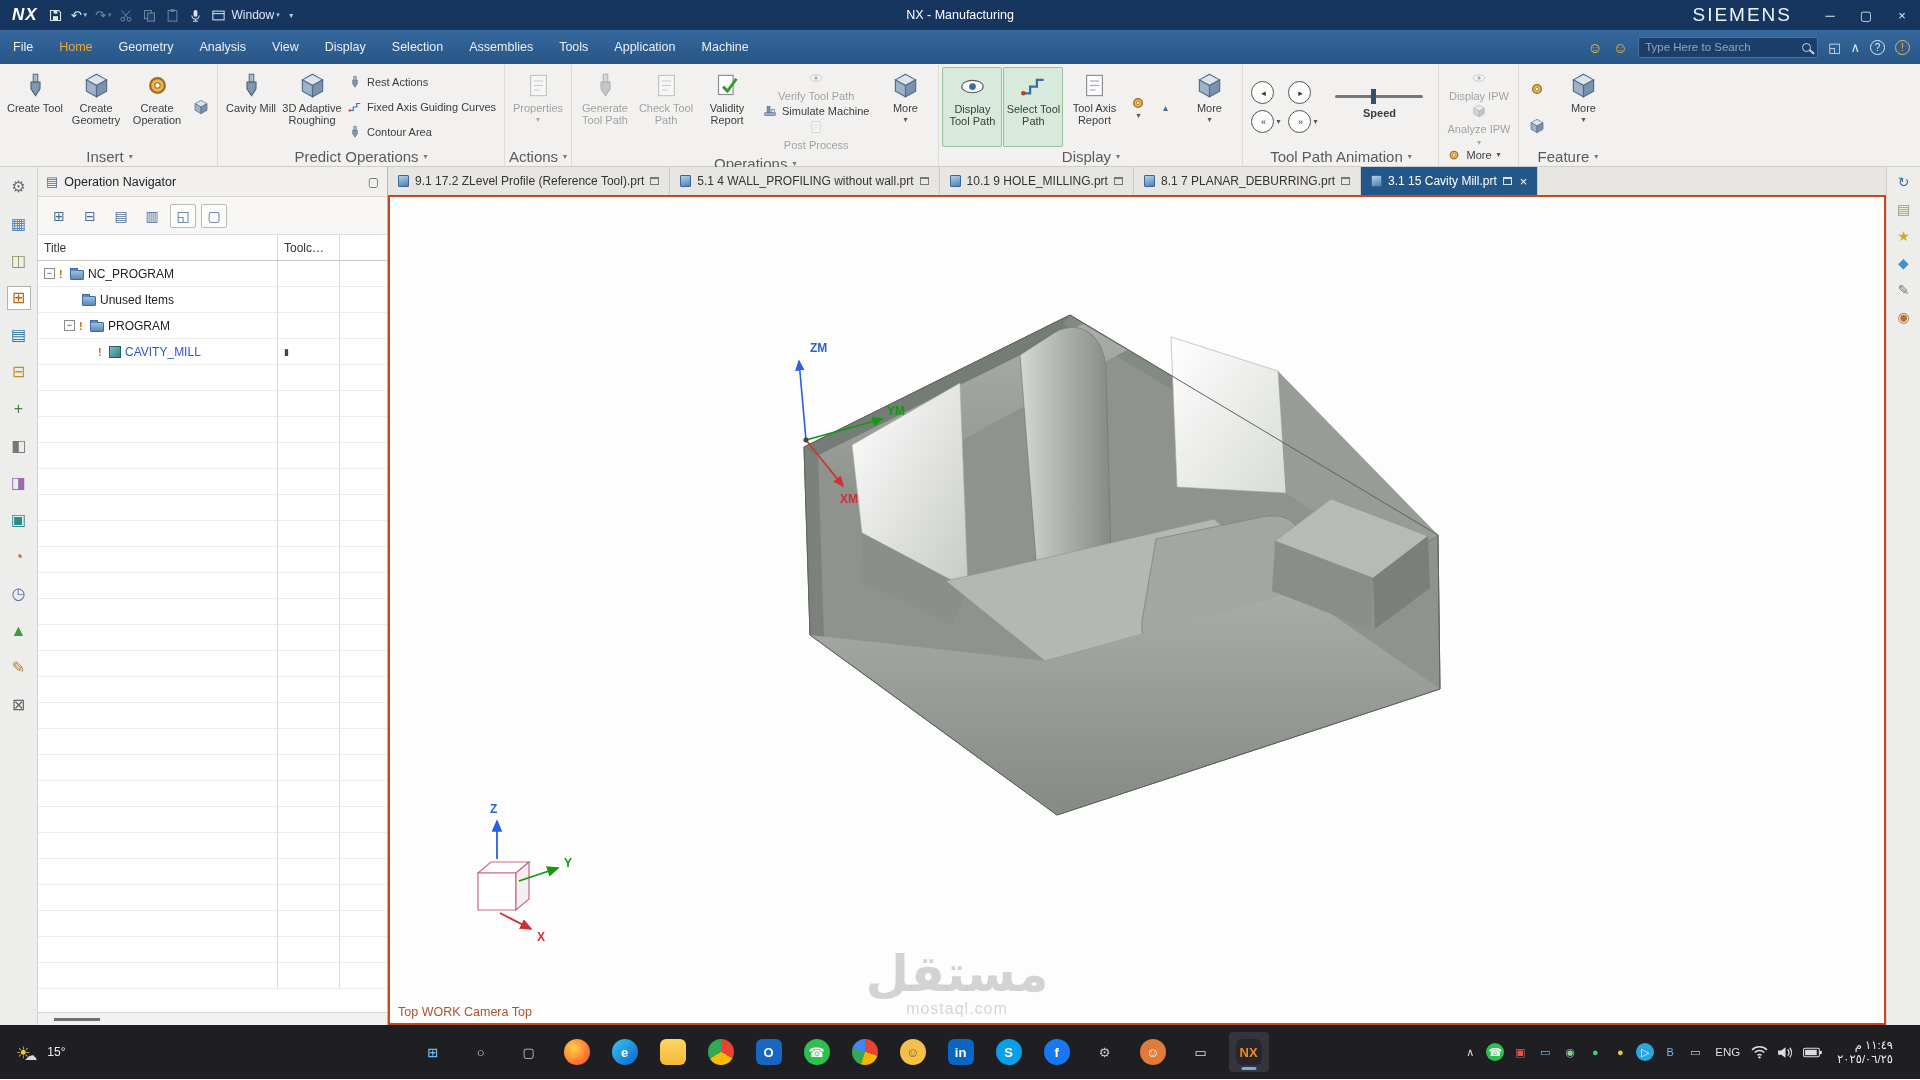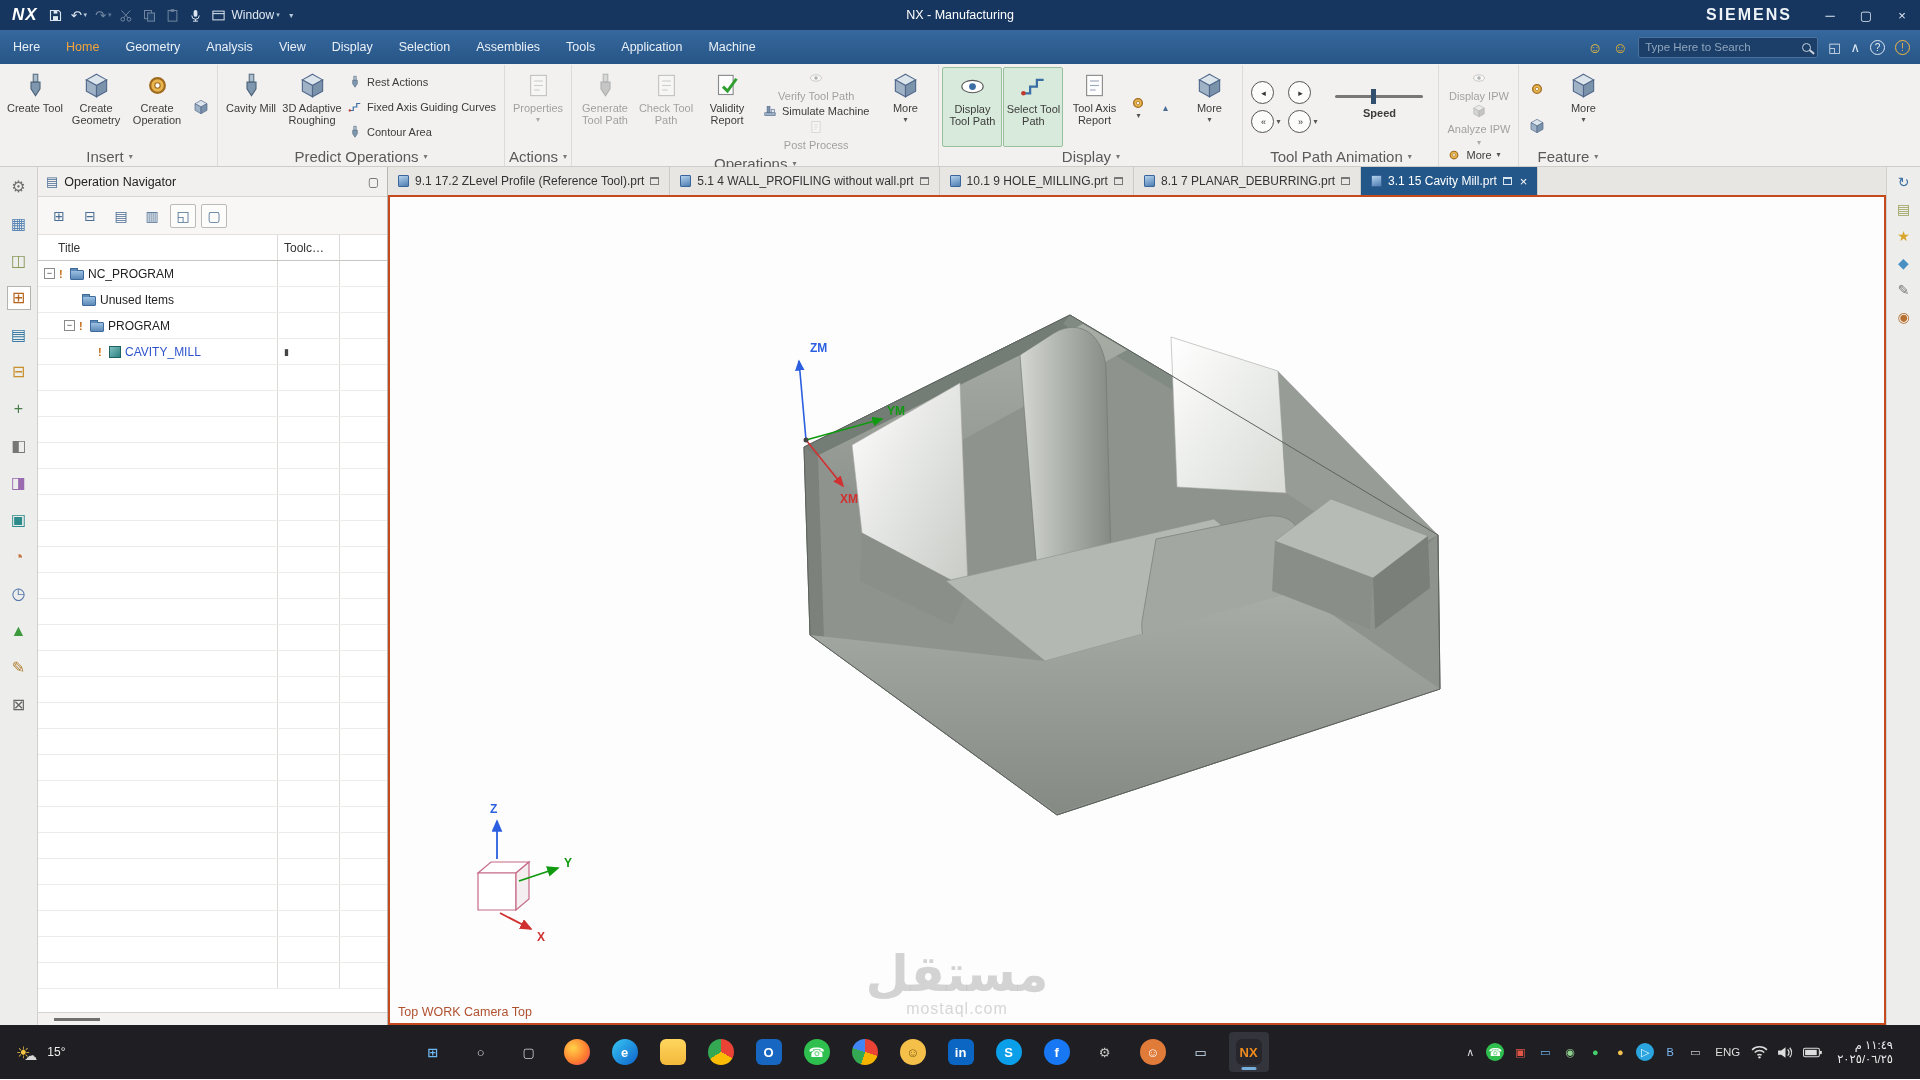--- a/index.html
+++ b/index.html
@@ -11,21 +11,21 @@
   .titlebar { height:30px; background:#16365f; display:flex; align-items:center; color:#dfe8f2; position:relative; }
   .nx-logo { font-weight:bold; font-style:italic; font-size:17px; color:#fff; padding:0 10px 0 12px; letter-spacing:1px; }
   .tb-tools { display:flex; align-items:center; gap:8px; z-index:2; }
   .tb-btn { display:flex; align-items:center; gap:2px; font-size:13px; color:#dfe8f2; }
   .tb-btn svg { width:15px; height:15px; display:block; }
   .tb-btn.dim { opacity:.45; }
   .tb-caret { font-size:7px; color:#b7c8da; }
   .win-label { font-size:12px; margin-left:3px; }
   .tb-title { position:absolute; left:0; right:0; text-align:center; font-size:12.5px; color:#fff; pointer-events:none; }
   .tb-right { margin-left:auto; display:flex; align-items:center; z-index:2; }
-  .brand { font-weight:bold; letter-spacing:2px; font-size:16px; color:#eef3f8; padding-right:20px; }
+  .brand { font-weight:normal; letter-spacing:2px; font-size:19px; color:#eef3f8; padding-right:20px; }
   .winctl { width:36px; height:30px; display:flex; align-items:center; justify-content:center; font-size:13px; }
 
   
   .menubar { height:34px; background:linear-gradient(#36689e,#275586); display:flex; align-items:center; color:#e9f0f7; }
   .mtabs { display:flex; height:100%; }
   .mtab { padding:0 13px; display:flex; align-items:center; font-size:12.5px; white-space:nowrap; }
   .mtab.active { color:#f2a43a; }
   .mb-right { margin-left:auto; display:flex; align-items:center; gap:10px; padding-right:10px; }
   .face { color:#f0c040; font-size:15px; line-height:1; }
   .searchwrap { display:flex; align-items:center; background:#1c3f69; border:1px solid #49729e; height:21px; width:180px; border-radius:2px; padding:0 6px; gap:6px; }
@@ -79,21 +79,21 @@
   .lsico.active { background:#fff; border:1px solid #b5b3b0; }
 
   .navigator { width:350px; background:#fff; border-right:1px solid #b9b7b4; display:flex; flex-direction:column; }
   .nav-header { height:30px; background:#f1f0ef; border-bottom:1px solid #d8d6d3; display:flex; align-items:center; gap:6px; padding:0 8px; font-size:12.5px; color:#222; }
   .nav-hico { color:#4a6d94; font-size:13px; }
   .nav-pop { margin-left:auto; font-size:12px; color:#555; }
   .nav-toolbar { height:38px; display:flex; align-items:center; gap:5px; padding:0 8px; border-bottom:1px solid #e2e0dd; background:#f8f7f6; }
   .ntb { width:26px; height:24px; display:flex; align-items:center; justify-content:center; font-size:14px; color:#4a6d94; }
   .ntb.raised { border:1px solid #bcbab7; background:#fcfcfb; border-radius:2px; }
   .nav-cols { height:26px; display:flex; border-bottom:1px solid #c8c6c3; font-size:12px; color:#333; background:#fff; }
-  .cell-title { width:240px; border-right:1px solid #dcdad7; display:flex; align-items:center; gap:4px; padding-left:20px; overflow:hidden; flex:none; }
+  .cell-title { width:240px; border-right:1px solid #dcdad7; display:flex; align-items:center; gap:4px; padding-left:6px; overflow:hidden; flex:none; }
   .cell-tool { width:62px; border-right:1px solid #dcdad7; display:flex; align-items:center; padding-left:6px; flex:none; }
   .cell-rest { flex:1; }
   .nav-rows { flex:1; overflow:hidden; display:flex; flex-direction:column; }
   .trow { height:26px; flex:none; display:flex; border-bottom:1px solid #edecea; font-size:12px; color:#222; }
   .expander { width:11px; height:11px; border:1px solid #8a8a8a; font-size:9px; line-height:9px; text-align:center; color:#333; background:#fff; flex:none; }
   .expander:empty { display:none; }
   .status { color:#c26a12; font-weight:bold; width:7px; flex:none; font-size:11px; }
   .status:empty { display:none; }
   .ticon { flex:none; }
   .ticon.folder { width:14px; height:10px; background:linear-gradient(#9cc0e2,#5d8ab8); border:1px solid #3f6b9c; border-radius:1px; position:relative; margin-top:2px; }
@@ -252,21 +252,21 @@
     <span class="brand">SIEMENS</span>
     <span class="winctl">─</span>
     <span class="winctl">▢</span>
     <span class="winctl">×</span>
   </div>
 </div>
 
 <div class="menubar">
   <div class="mtabs">
 
-  <div class="mtab">Here</div>
+  <div class="mtab">File</div>
       <div class="mtab active">Home</div>
       <div class="mtab">Geometry</div>
       <div class="mtab">Analysis</div>
       <div class="mtab">View</div>
       <div class="mtab">Display</div>
       <div class="mtab">Selection</div>
       <div class="mtab">Assemblies</div>
       <div class="mtab">Tools</div>
       <div class="mtab">Application</div>
       <div class="mtab">Machine</div>

